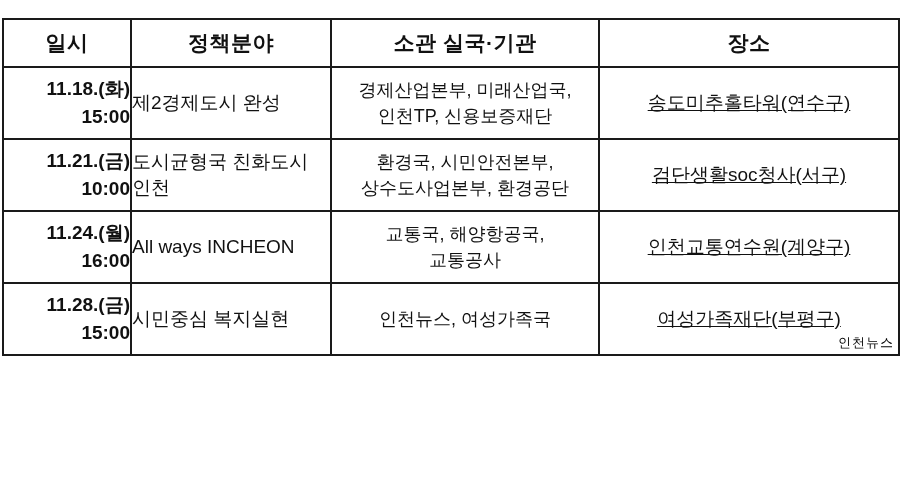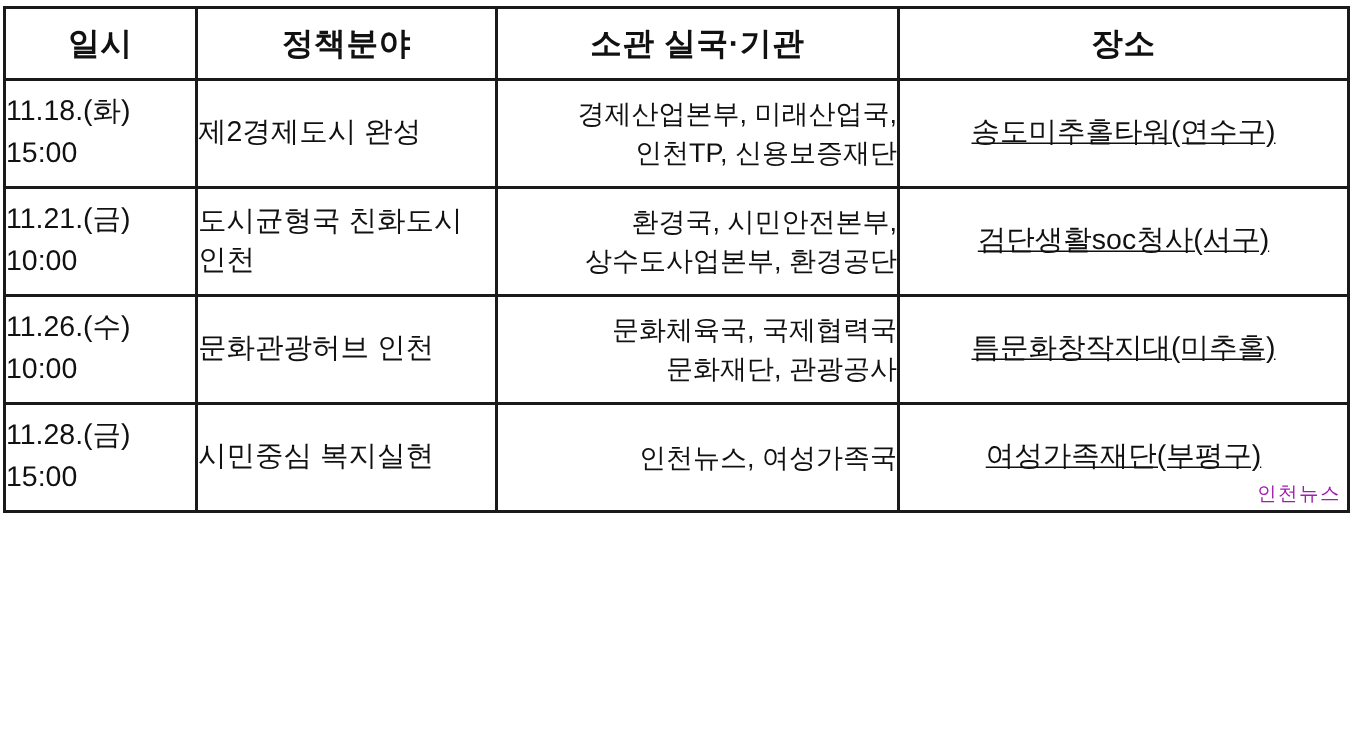--- a/index.html
+++ b/index.html
@@ -16,21 +16,21 @@
   }
   .sheet {
     width: 900px;
     height: 491px;
     position: relative;
     box-sizing: border-box;
   }
   table.schedule {
     border-collapse: collapse;
     width: 896px;
-    margin: 4px 0 0 2px;
+    margin: 18px 0 0 2px;
     table-layout: fixed;
     padding-left: 44px;
   }
   table.schedule col.c-date  { width: 128px; }
   table.schedule col.c-field { width: 200px; }
   table.schedule col.c-dept  { width: 268px; }
   table.schedule col.c-place { width: 300px; }
 
   table.schedule th, table.schedule td {
     border: 2px solid #1a1a1a;
@@ -40,52 +40,53 @@
   thead th {
     height: 46px;
     font-size: 21px;
     font-weight: bold;
     text-align: center;
     letter-spacing: 0.5px;
   }
   tbody tr { height: 72px; }
 
   td.date {
-    text-align: left;
+    text-align: right;
     font-size: 19px;
     line-height: 1.45;
     white-space: pre-line;
+    font-weight: bold;
   }
   td.field {
     text-align: left;
     font-size: 19px;
     line-height: 1.35;
     padding: 0 6px;
   }
   td.dept {
-    text-align: right;
+    text-align: center;
     font-size: 18px;
     line-height: 1.45;
     padding: 0 8px 0 10px;
     white-space: pre-line;
   }
   td.place {
     text-align: center;
     font-size: 19px;
     line-height: 1.35;
     padding: 0 6px;
     position: relative;
     text-decoration: underline;
   }
   .watermark {
     position: absolute;
     right: 4px;
     bottom: 2px;
     font-size: 13px;
-    color: #a21caf;
+    color: #000000;
     letter-spacing: 1px;
     pointer-events: none;
   }
 </style>
 </head>
 <body>
 
 <div class="sheet">
   <table class="schedule">
     <colgroup>
@@ -113,26 +114,26 @@
       </tr>
       <tr>
         <td class="date">11.21.(금)
 10:00</td>
         <td class="field">도시균형국 친화도시 인천</td>
         <td class="dept">환경국, 시민안전본부,
 상수도사업본부, 환경공단</td>
         <td class="place">검단생활soc청사(서구)</td>
       </tr>
       <tr>
-        <td class="date">11.26.(수)
-10:00</td>
-        <td class="field">문화관광허브 인천</td>
-        <td class="dept">문화체육국, 국제협력국
-문화재단, 관광공사</td>
-        <td class="place">틈문화창작지대(미추홀)</td>
+        <td class="date">11.24.(월)
+16:00</td>
+        <td class="field">All ways INCHEON</td>
+        <td class="dept">교통국, 해양항공국,
+교통공사</td>
+        <td class="place">인천교통연수원(계양구)</td>
       </tr>
       <tr>
         <td class="date">11.28.(금)
 15:00</td>
         <td class="field">시민중심 복지실현</td>
         <td class="dept">인천뉴스, 여성가족국</td>
         <td class="place">
           <span>여성가족재단(부평구)</span>
           <span class="watermark">인천뉴스</span>
         </td>

